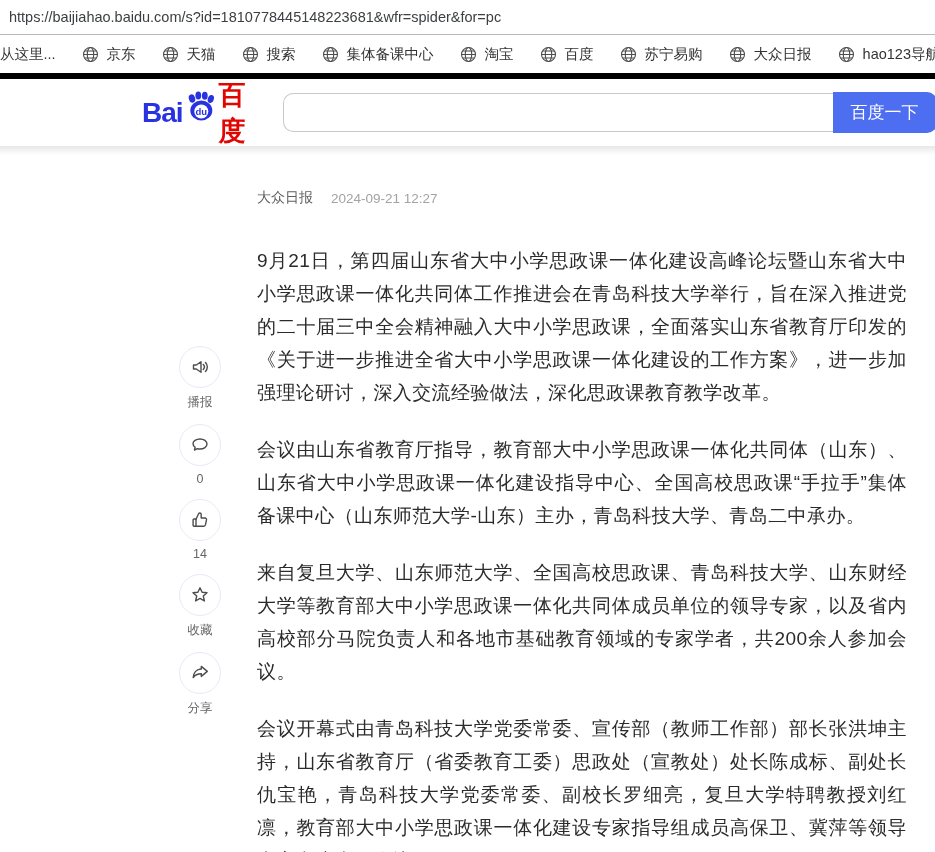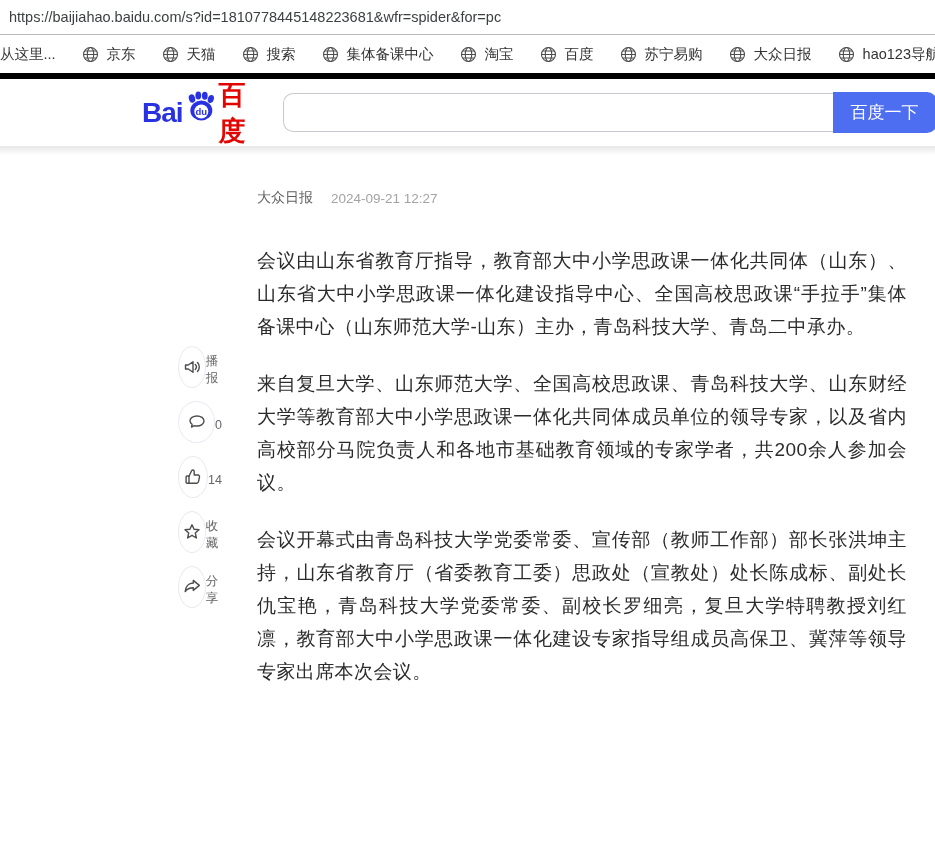--- a/index.html
+++ b/index.html
@@ -35,21 +35,21 @@
     font-family:"Liberation Sans", sans-serif;
   }
   .search-btn {
     width:104px; height:41px; background:#4e6ef2; color:#fff; border:none;
     border-radius:0 10px 10px 0; font-size:17px; cursor:pointer;
     font-family:"Liberation Sans", sans-serif;
   }
   .header-shadow { height:9px; background:linear-gradient(#e7e7e7, rgba(255,255,255,0)); }
   
   .action-rail { position:absolute; left:178px; top:346px; width:44px; }
-  .rail-item { display:flex; flex-direction:row; align-items:center; margin-bottom:13px; }
+  .rail-item { display:flex; flex-direction:column; align-items:center; margin-bottom:13px; }
   .rail-circle {
     width:42px; height:42px; border:1px solid #e9e9f6; border-radius:50%;
     background:#fff; display:flex; align-items:center; justify-content:center; cursor:pointer;
   }
   .rail-label { margin-top:6px; font-size:12.5px; color:#666; }
   
   .content { padding:34px 20px 0 257px; }
   .article { width:650px; }
   .article-title {
     margin:0 0 28px 0; font-size:31px; line-height:42px; font-weight:700;
@@ -234,17 +234,18 @@
     <div class="rail-label">分享</div>
   </div>
 </div>
 
 <div class="content">
   <div class="article">
     <div class="byline">
       <span class="byline-source">大众日报</span>
       <span class="byline-time">2024-09-21 12:27</span>
     </div>
+    <p>9月21日，第四届山东省大中小学思政课一体化建设高峰论坛暨山东省大中小学思政课一体化共同体工作推进会在青岛科技大学举行，旨在深入推进党的二十届三中全会精神融入大中小学思政课，全面落实山东省教育厅印发的《关于进一步推进全省大中小学思政课一体化建设的工作方案》，进一步加强理论研讨，深入交流经验做法，深化思政课教育教学改革。</p>
     <p>会议由山东省教育厅指导，教育部大中小学思政课一体化共同体（山东）、山东省大中小学思政课一体化建设指导中心、全国高校思政课“手拉手”集体备课中心（山东师范大学-山东）主办，青岛科技大学、青岛二中承办。</p>
     <p>来自复旦大学、山东师范大学、全国高校思政课、青岛科技大学、山东财经大学等教育部大中小学思政课一体化共同体成员单位的领导专家，以及省内高校部分马院负责人和各地市基础教育领域的专家学者，共200余人参加会议。</p>
     <p>会议开幕式由青岛科技大学党委常委、宣传部（教师工作部）部长张洪坤主持，山东省教育厅（省委教育工委）思政处（宣教处）处长陈成标、副处长仇宝艳，青岛科技大学党委常委、副校长罗细亮，复旦大学特聘教授刘红凛，教育部大中小学思政课一体化建设专家指导组成员高保卫、冀萍等领导专家出席本次会议。</p>
   </div>
 </div>
 
 </body></html>

